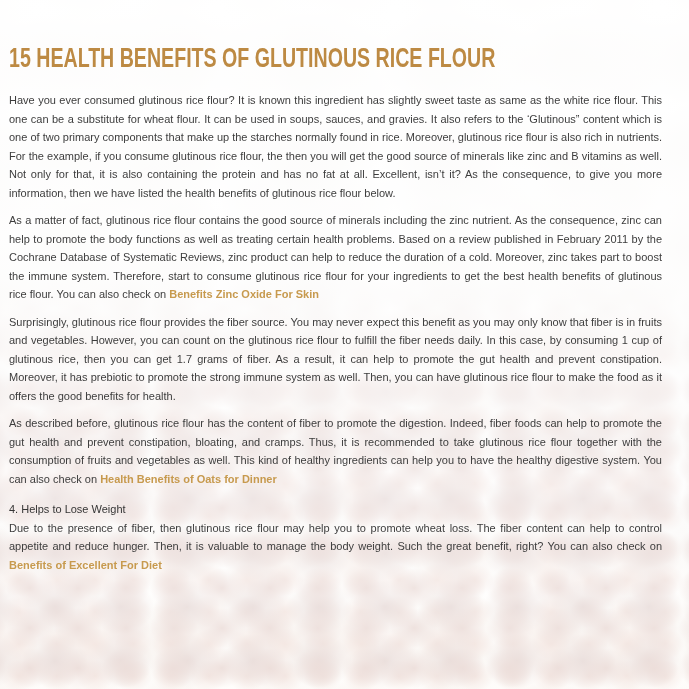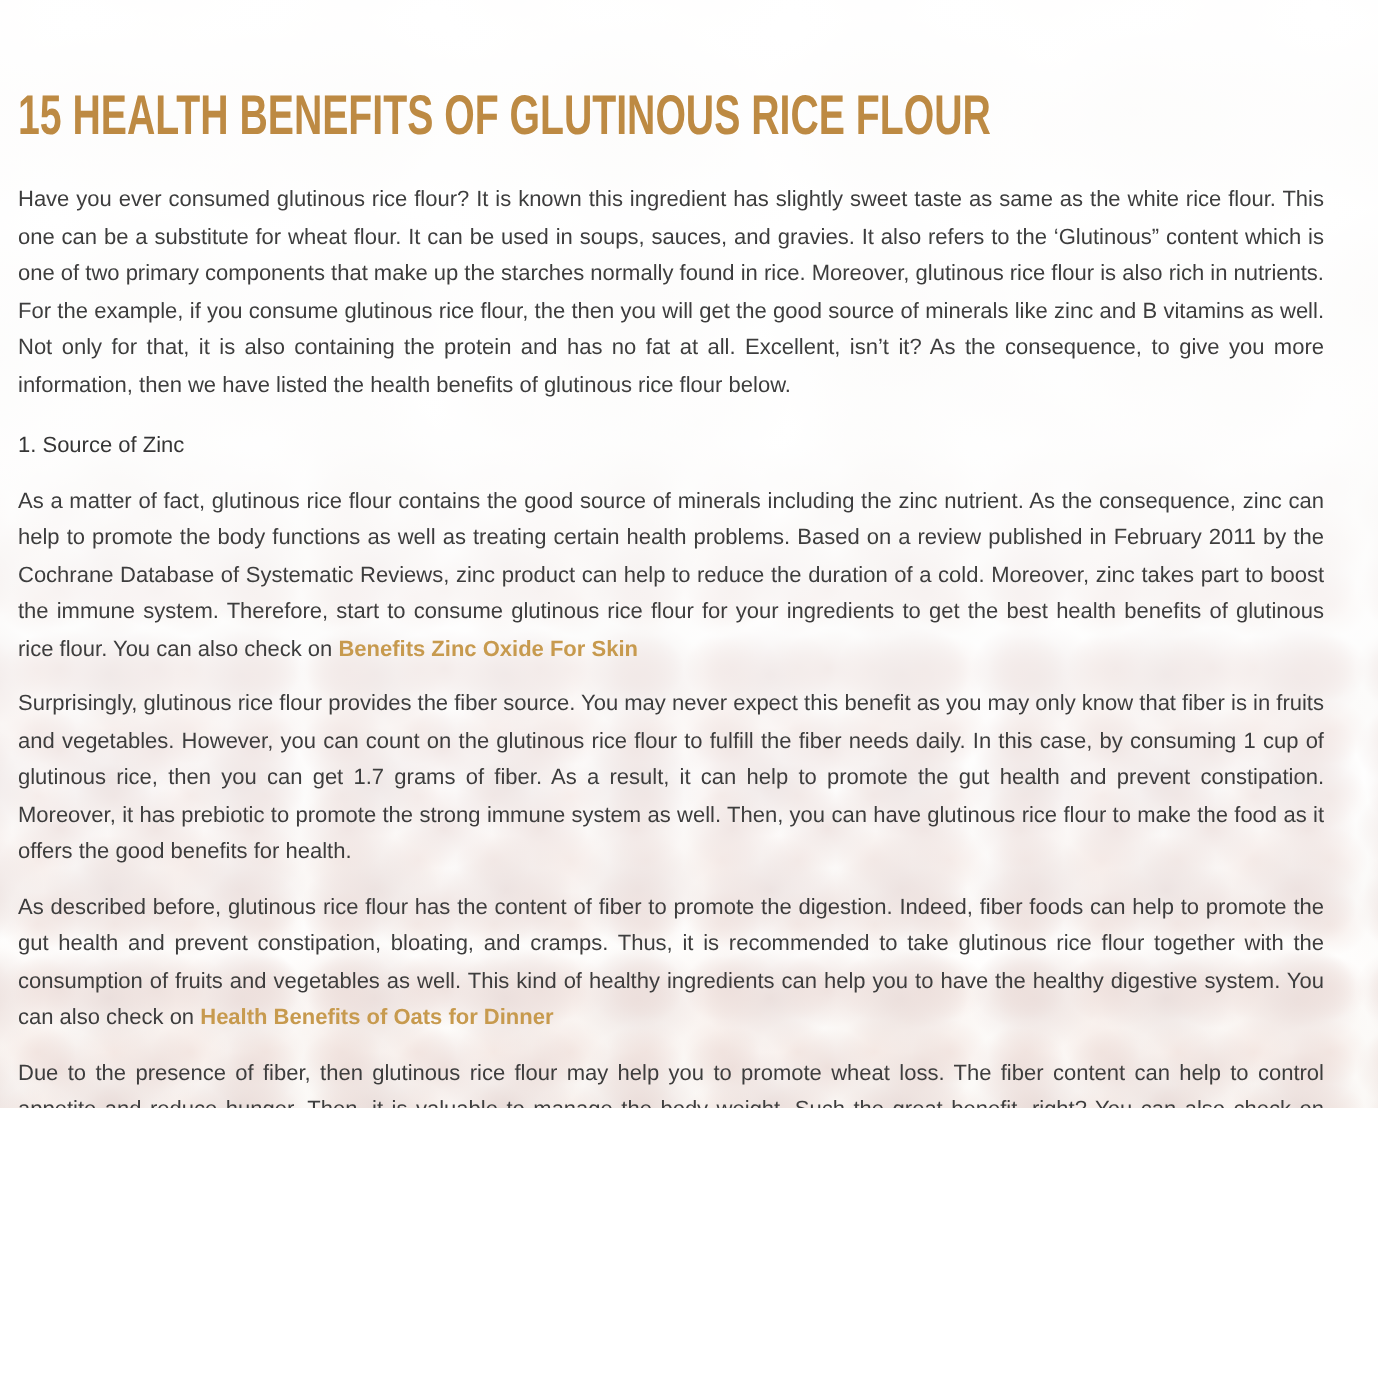--- a/index.html
+++ b/index.html
@@ -2,21 +2,21 @@
 <html style="--color-title: #bd8a43; --color-link: #c79a4e; --color-body_text: #3d3d3d;"><head>
 <meta charset="utf-8">
 <style>
   html,body{margin:0;padding:0;}
   body{
     font-family:"Liberation Sans",sans-serif;
     background:#ffffff;
   }
   .page{
     position:relative;
-    width:689px;height:554px;
+    width:689px;height:689px;
     overflow:hidden;
     background:#ffffff;
   }
   
   .rice-bg{position:absolute;inset:0;}
   .grains-light{
     position:absolute;inset:0;
     background-image:
       radial-gradient(closest-side, rgba(222,215,206,0.85), rgba(222,215,206,0)),
       radial-gradient(closest-side, rgba(238,233,227,0.9), rgba(238,233,227,0)),
@@ -95,23 +95,23 @@
     <div class="grains-red"></div>
     <div class="white-veil"></div>
   </div>
 
   <main class="content">
 
     <h1 class="title">15 HEALTH BENEFITS OF GLUTINOUS RICE FLOUR</h1>
 
     <p class="para">Have you ever consumed glutinous rice flour? It is known this ingredient has slightly sweet taste as same as the white rice flour. This one can be a substitute for wheat flour. It can be used in soups, sauces, and gravies. It also refers to the ‘Glutinous” content which is one of two primary components that make up the starches normally found in rice. Moreover, glutinous rice flour is also rich in nutrients. For the example, if you consume glutinous rice flour, the then you will get the good source of minerals like zinc and B vitamins as well. Not only for that, it is also containing the protein and has no fat at all. Excellent, isn’t it? As the consequence, to give you more information, then we have listed the health benefits of glutinous rice flour below.</p>
 
-    <h2 class="sec">1. Source of Zinc</h2>
     <p class="para"><span>As a matter of fact, glutinous rice flour contains the good source of minerals including the zinc nutrient. As the consequence, zinc can help to promote the body functions as well as treating certain health problems. Based on a review published in February 2011 by the Cochrane Database of Systematic Reviews, zinc product can help to reduce the duration of a cold. Moreover, zinc takes part to boost the immune system. Therefore, start to consume glutinous rice flour for your ingredients to get the best health benefits of glutinous rice flour. You can also check on </span><a class="rel-link" href="#">Benefits Zinc Oxide For Skin</a></p>
 
     <p class="para"><span>Surprisingly, glutinous rice flour provides the fiber source. You may never expect this benefit as you may only know that fiber is in fruits and vegetables. However, you can count on the glutinous rice flour to fulfill the fiber needs daily. In this case, by consuming 1 cup of glutinous rice, then you can get 1.7 grams of fiber. As a result, it can help to promote the gut health and prevent constipation. Moreover, it has prebiotic to promote the strong immune system as well. Then, you can have glutinous rice flour to make the food as it offers the good benefits for health.</span></p>
 
     <p class="para"><span>As described before, glutinous rice flour has the content of fiber to promote the digestion. Indeed, fiber foods can help to promote the gut health and prevent constipation, bloating, and cramps. Thus, it is recommended to take glutinous rice flour together with the consumption of fruits and vegetables as well. This kind of healthy ingredients can help you to have the healthy digestive system. You can also check on </span><a class="rel-link" href="#">Health Benefits of Oats for Dinner</a></p>
 
+    <h2 class="sec tight">4. Helps to Lose Weight</h2>
     <p class="para"><span>Due to the presence of fiber, then glutinous rice flour may help you to promote wheat loss. The fiber content can help to control appetite and reduce hunger. Then, it is valuable to manage the body weight. Such the great benefit, right? You can also check on </span><a class="rel-link" href="#">Benefits of Excellent For Diet</a></p>
 
   </main>
 </div>
 
 </body></html>

